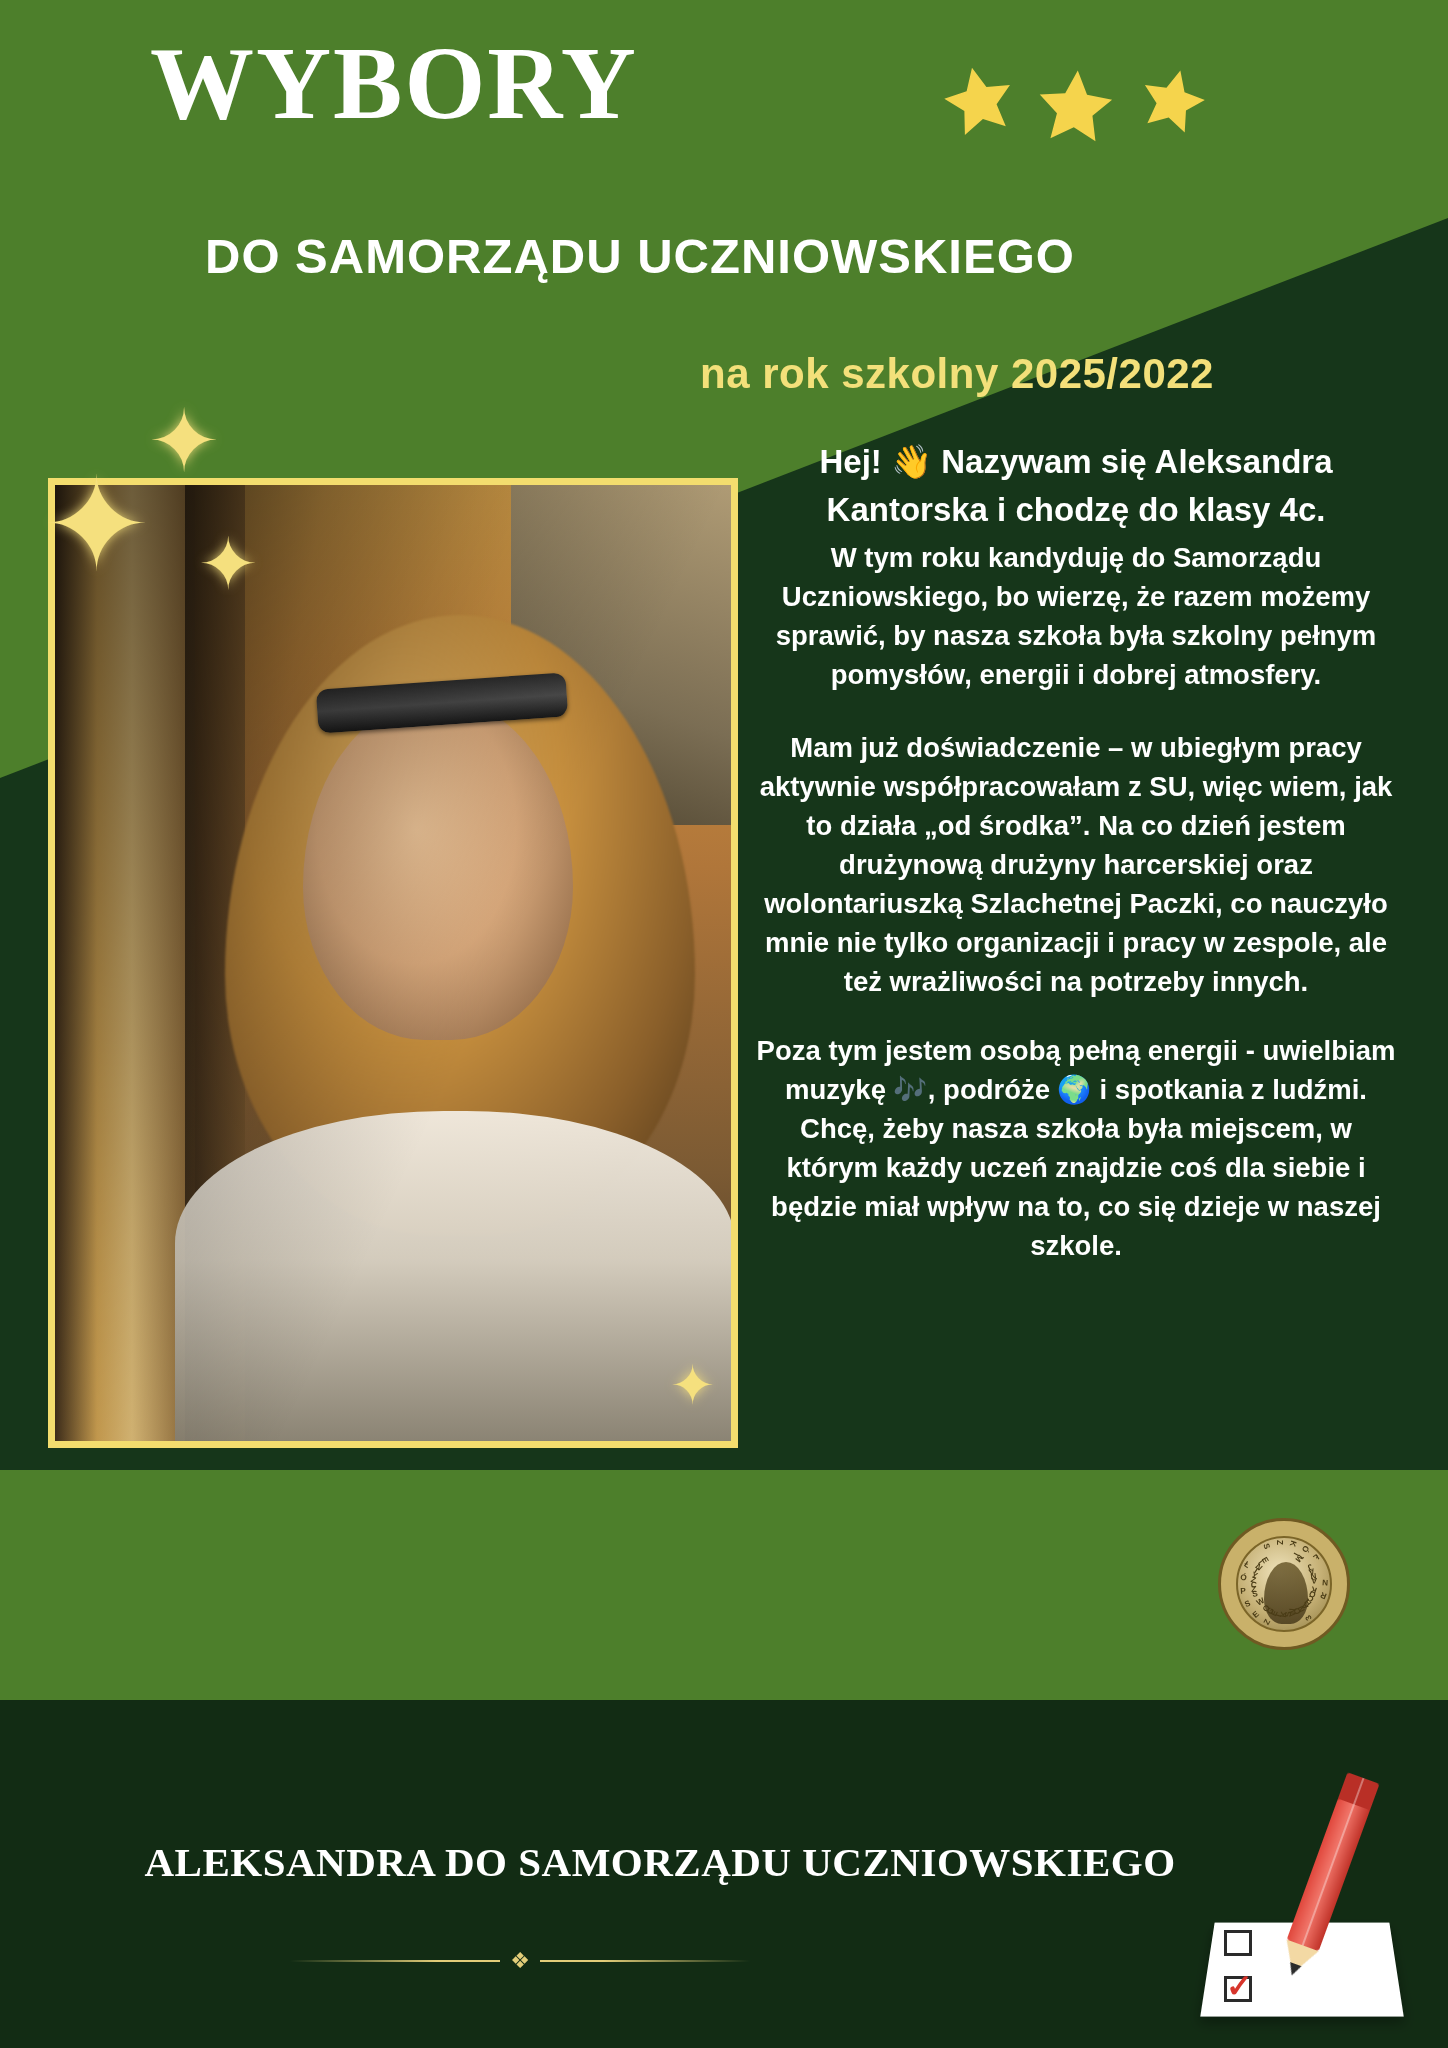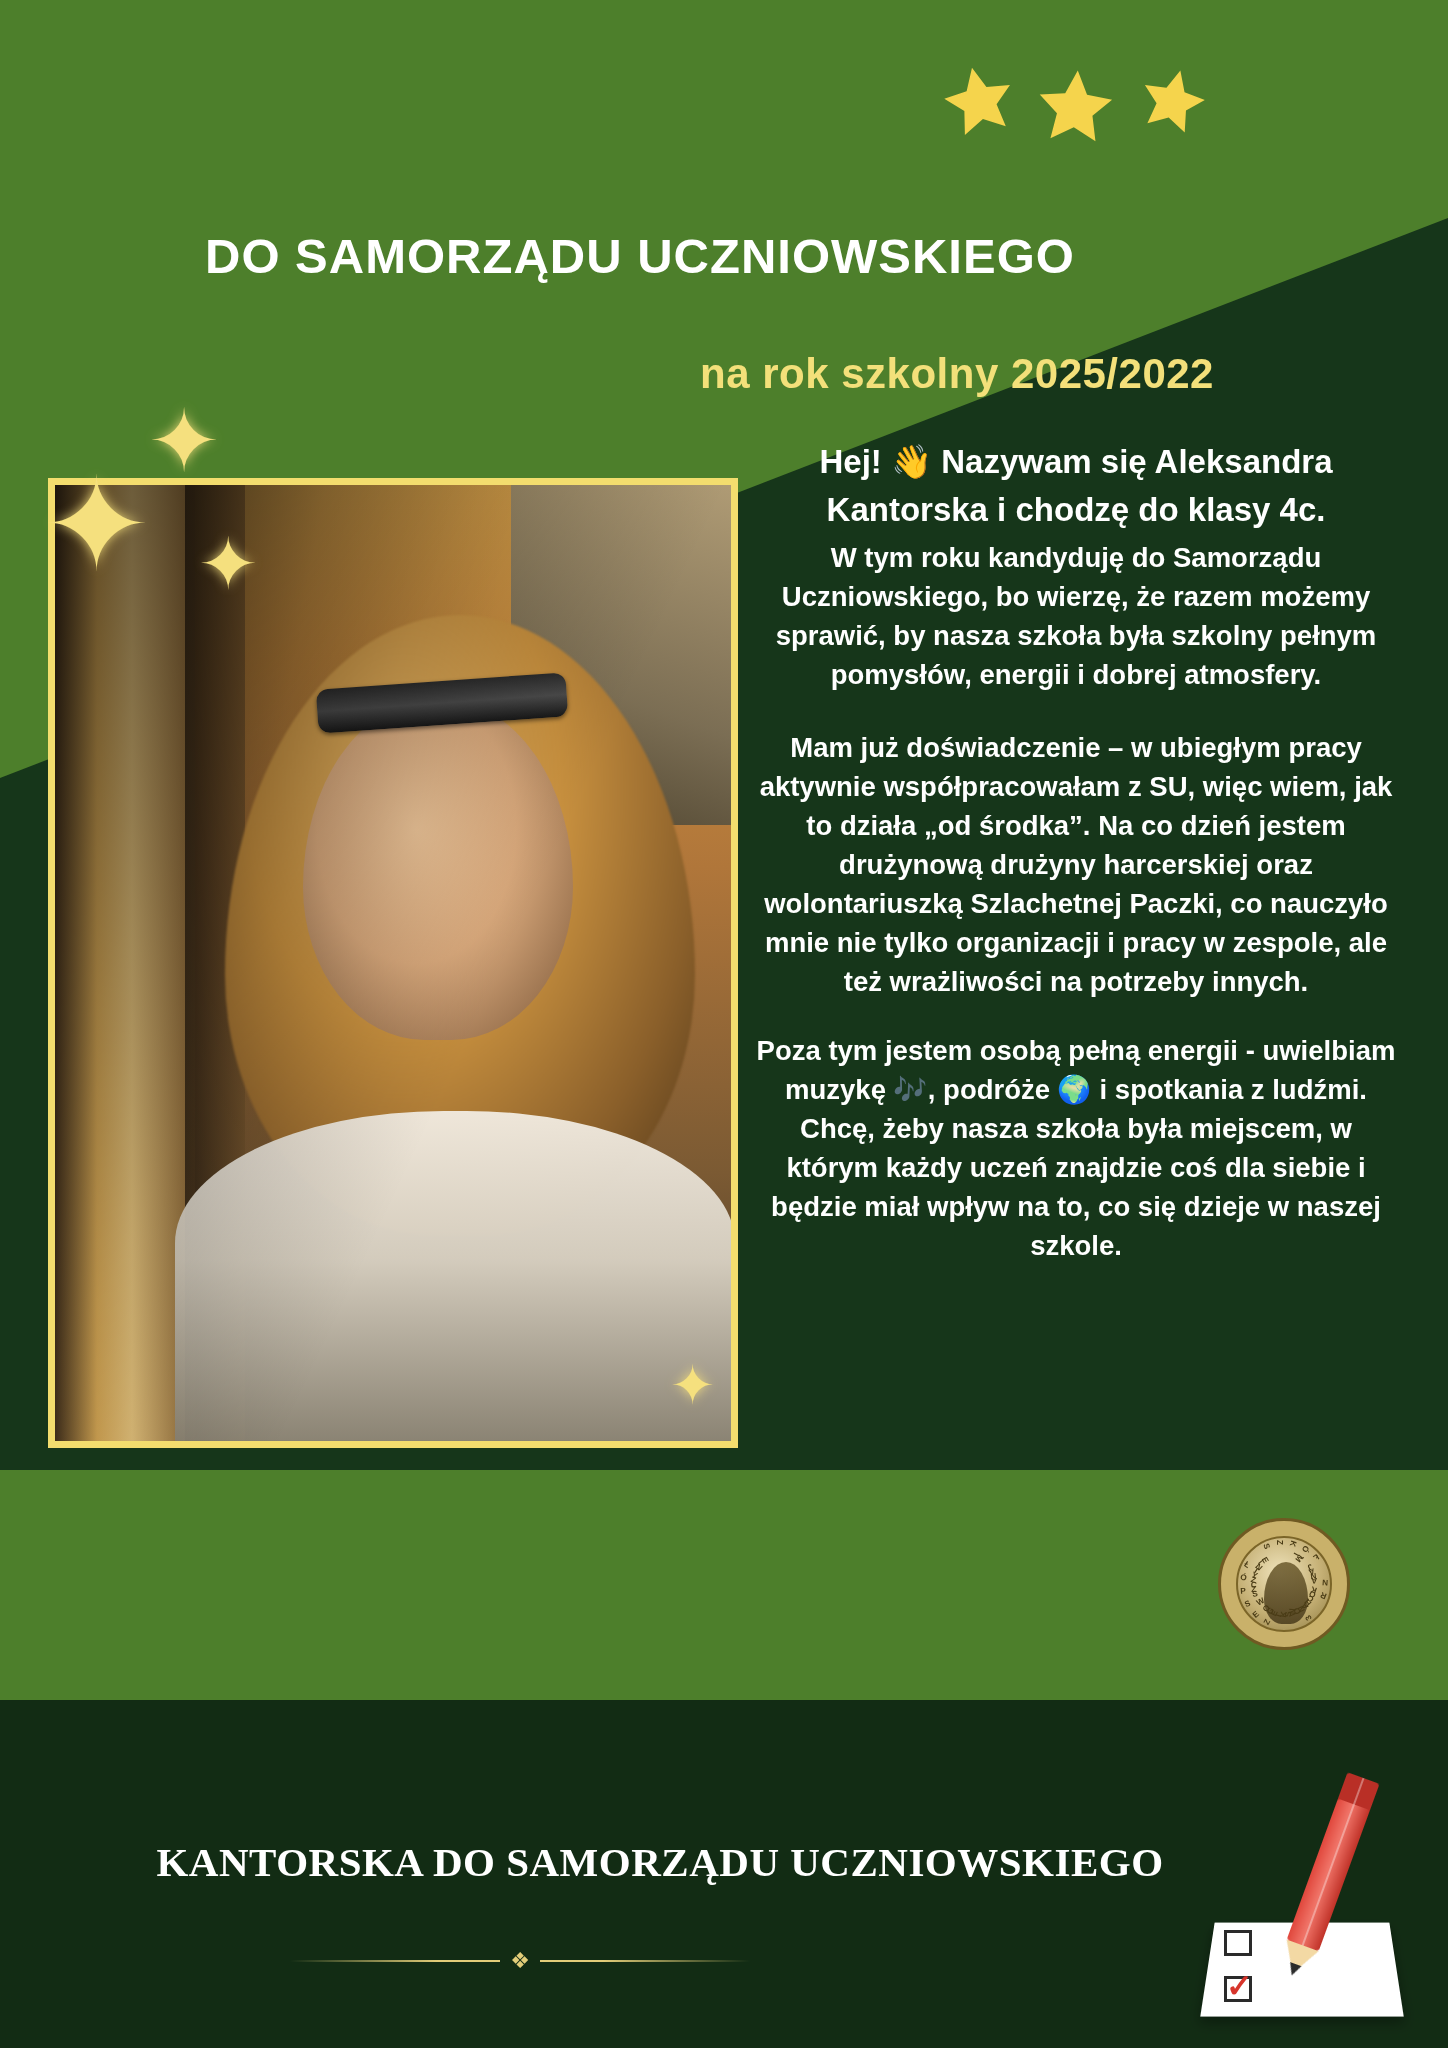--- a/index.html
+++ b/index.html
@@ -386,20 +386,21 @@
 <body>
 
 <div class="poster">
 
   <div class="band-top"></div>
   <div class="band-mid"></div>
   <div class="wedge"></div>
   <div class="band-name"></div>
   <div class="band-bottom"></div>
 
+  <div class="title-wybory">WYBORY</div>
 
   <div class="stars">
     <svg class="star" viewBox="0 0 24 24" fill="currentColor">
         <path d="M12 1.6l3.2 6.9 7.4.9-5.4 5.1 1.4 7.4L12 18.2l-6.6 3.7 1.4-7.4L1.4 9.4l7.4-.9z"></path>
       </svg>
     <svg class="star" viewBox="0 0 24 24" fill="currentColor">
         <path d="M12 1.6l3.2 6.9 7.4.9-5.4 5.1 1.4 7.4L12 18.2l-6.6 3.7 1.4-7.4L1.4 9.4l7.4-.9z"></path>
       </svg>
     <svg class="star" viewBox="0 0 24 24" fill="currentColor">
         <path d="M12 1.6l3.2 6.9 7.4.9-5.4 5.1 1.4 7.4L12 18.2l-6.6 3.7 1.4-7.4L1.4 9.4l7.4-.9z"></path>
@@ -492,21 +493,21 @@
           <span style="transform: rotate(285.882deg) translate(0px, -33px) rotate(90deg);">Z</span>
           <span style="transform: rotate(294.706deg) translate(0px, -33px) rotate(90deg);">Y</span>
           <span style="transform: rotate(303.529deg) translate(0px, -33px) rotate(90deg);">T</span>
           <span style="transform: rotate(312.353deg) translate(0px, -33px) rotate(90deg);">N</span>
           <span style="transform: rotate(321.176deg) translate(0px, -33px) rotate(90deg);">I</span>
           <span style="transform: rotate(330deg) translate(0px, -33px) rotate(90deg);">E</span>
         </div>
       </div>
   </div>
 
-  <div class="footer-text">KANTORSKA DO SAMORZĄDU UCZNIOWSKIEGO</div>
+  <div class="footer-text">ALEKSANDRA DO SAMORZĄDU UCZNIOWSKIEGO</div>
 
   <div class="divider">
     <div class="line"></div>
     <div class="dot">❖</div>
     <div class="line right"></div>
   </div>
 
   <div class="ballot">
     <div class="ballot-card"></div>
     <div class="ballot-box-a"></div>

